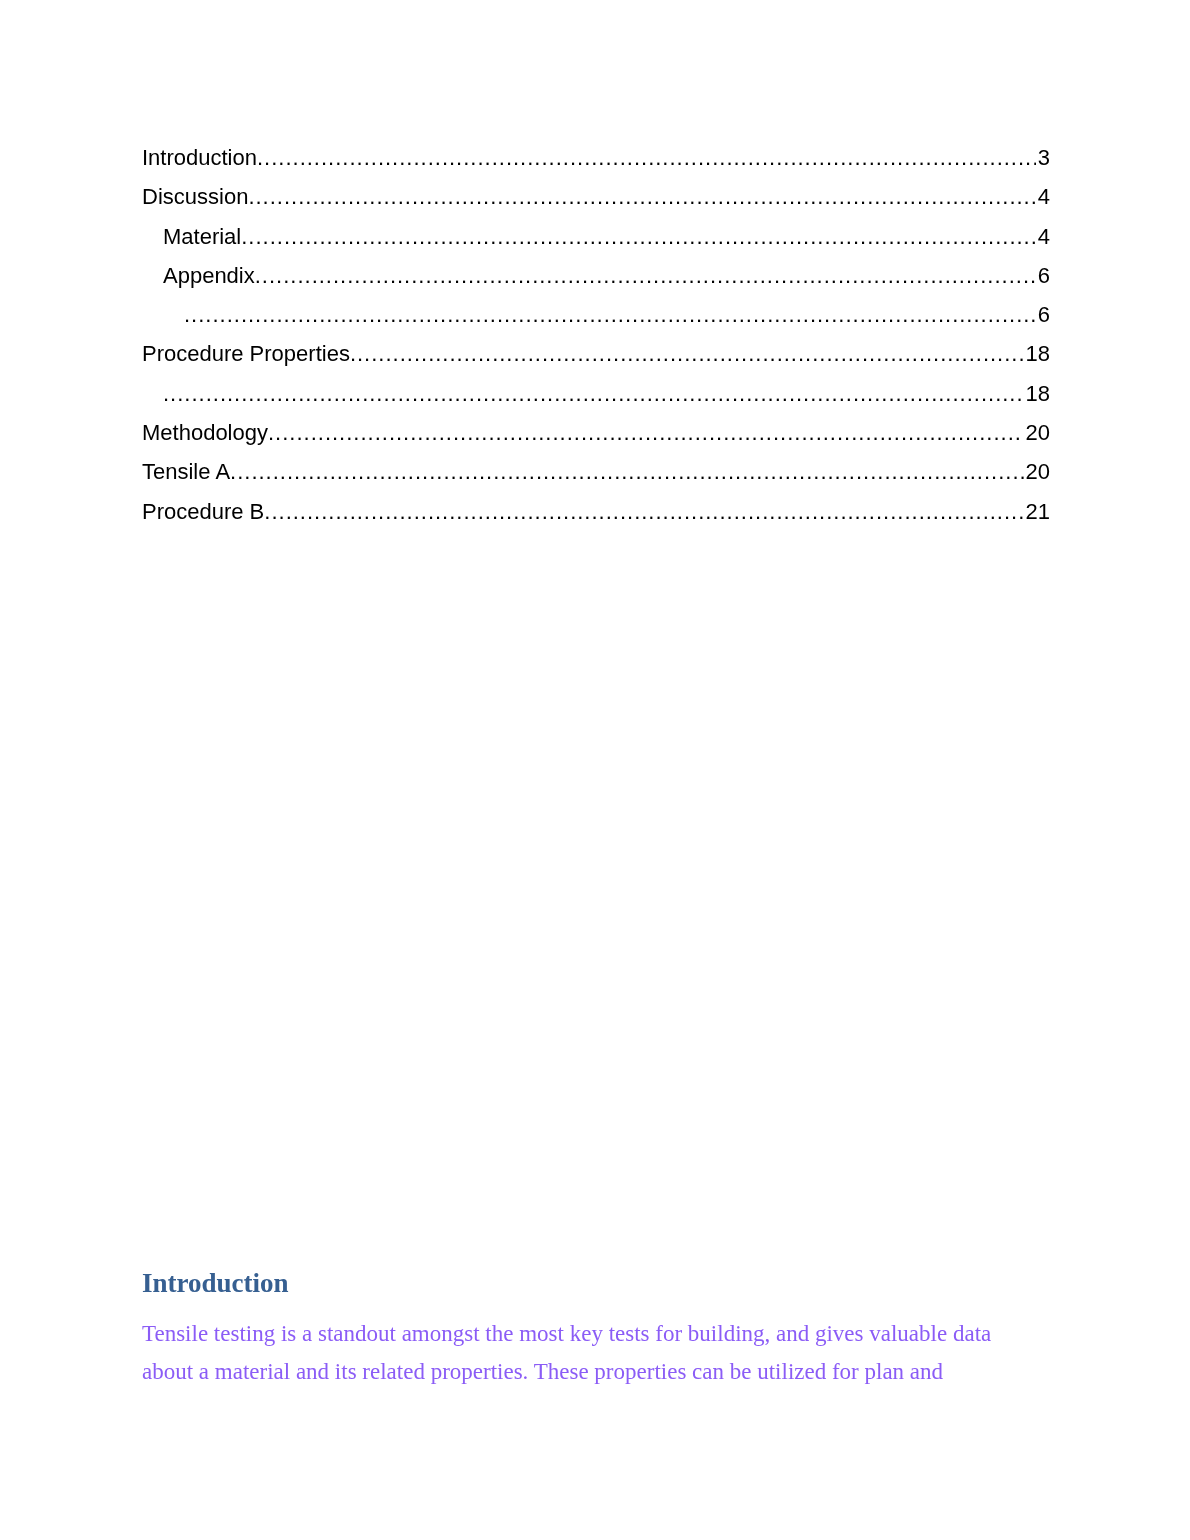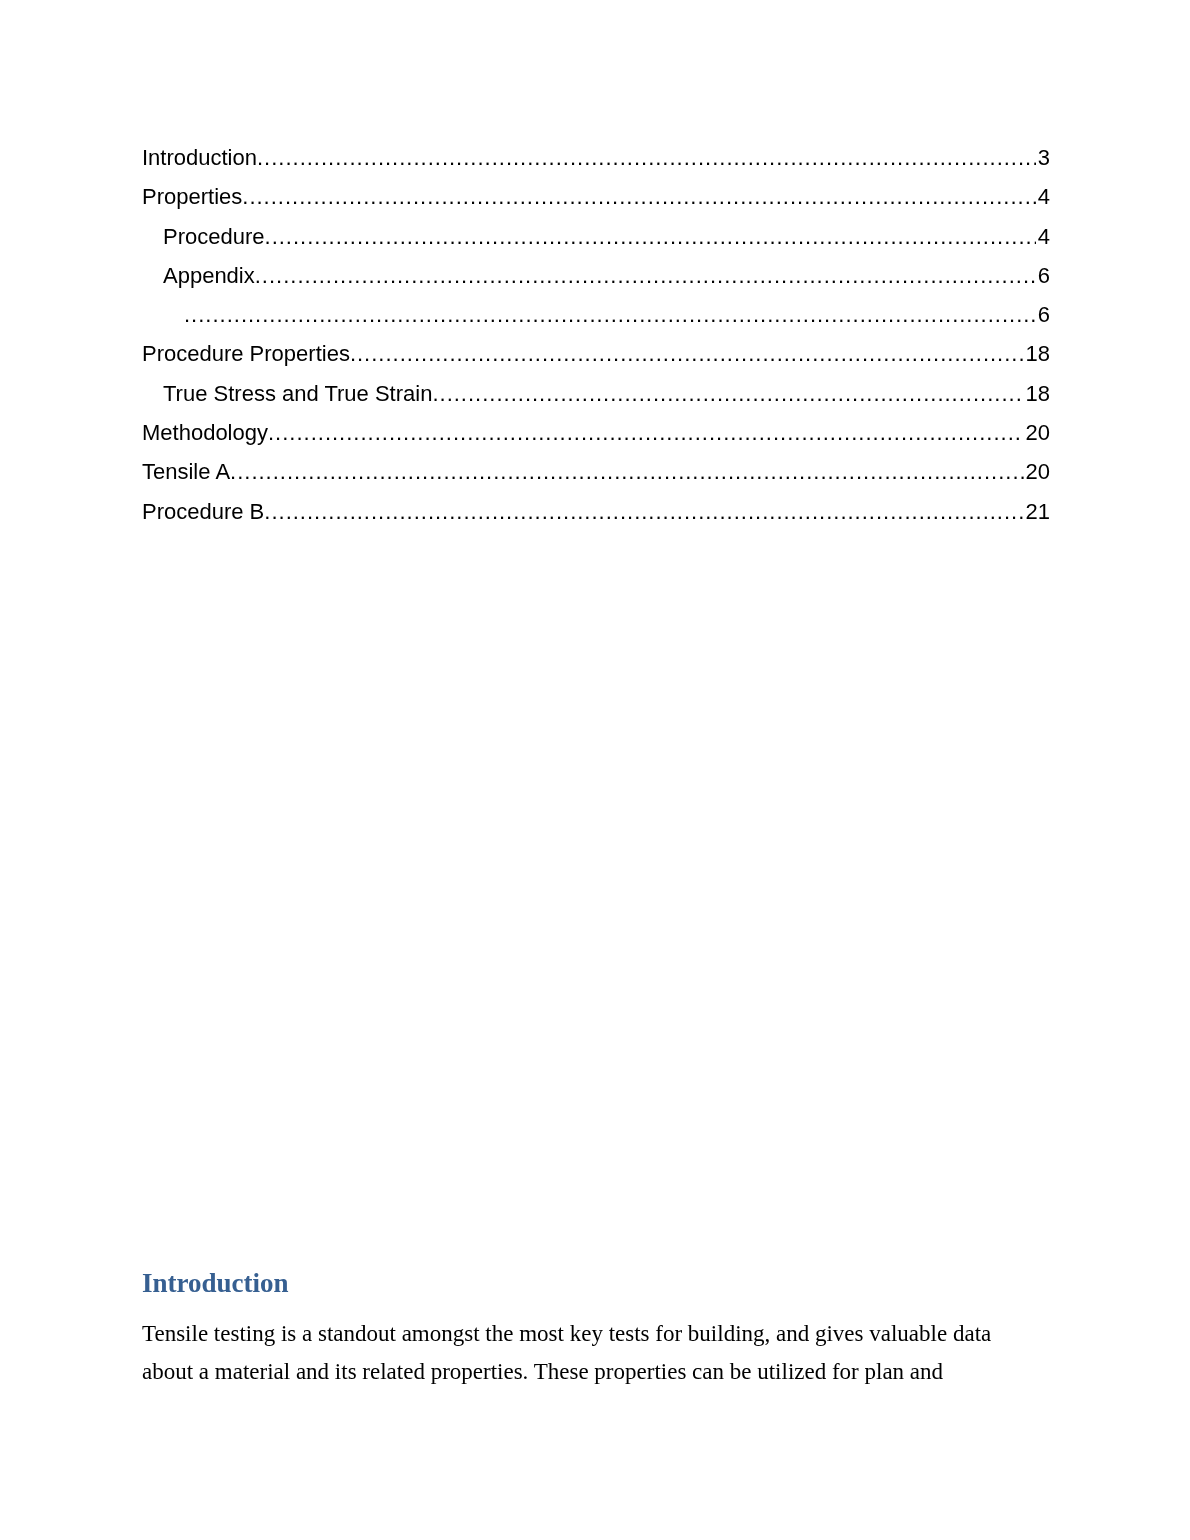--- a/index.html
+++ b/index.html
@@ -53,44 +53,44 @@
     font-family: "Liberation Serif", serif;
     font-weight: bold;
     font-size: 27px;
     color: #365f91;
     margin-bottom: 16px;
   }
   .intro-body {
     font-family: "Liberation Serif", serif;
     font-size: 23px;
     line-height: 38px;
-    color: #000000;
+    color: #8b5cf6;
   }
 </style>
 </head>
 <body>
 
 <div class="page">
 
   <div class="toc">
 
     <div class="toc-row level-1">
       <span class="toc-label">Introduction</span>
       <span class="toc-leader">............................................................................................................................................................................................................................................................................................................</span>
       <span class="toc-page">3</span>
     </div>
 
     <div class="toc-row level-1">
-      <span class="toc-label">Properties</span>
+      <span class="toc-label">Discussion</span>
       <span class="toc-leader">............................................................................................................................................................................................................................................................................................................</span>
       <span class="toc-page">4</span>
     </div>
 
     <div class="toc-row level-2">
-      <span class="toc-label">Procedure</span>
+      <span class="toc-label">Material</span>
       <span class="toc-leader">............................................................................................................................................................................................................................................................................................................</span>
       <span class="toc-page">4</span>
     </div>
 
     <div class="toc-row level-2">
       <span class="toc-label">Appendix</span>
       <span class="toc-leader">............................................................................................................................................................................................................................................................................................................</span>
       <span class="toc-page">6</span>
     </div>
 
@@ -99,21 +99,20 @@
       <span class="toc-page">6</span>
     </div>
 
     <div class="toc-row level-1">
       <span class="toc-label">Procedure Properties</span>
       <span class="toc-leader">............................................................................................................................................................................................................................................................................................................</span>
       <span class="toc-page">18</span>
     </div>
 
     <div class="toc-row level-2">
-      <span class="toc-label">True Stress and True Strain</span>
       <span class="toc-leader">............................................................................................................................................................................................................................................................................................................</span>
       <span class="toc-page">18</span>
     </div>
 
     <div class="toc-row level-1">
       <span class="toc-label">Methodology</span>
       <span class="toc-leader">............................................................................................................................................................................................................................................................................................................</span>
       <span class="toc-page">20</span>
     </div>
 

